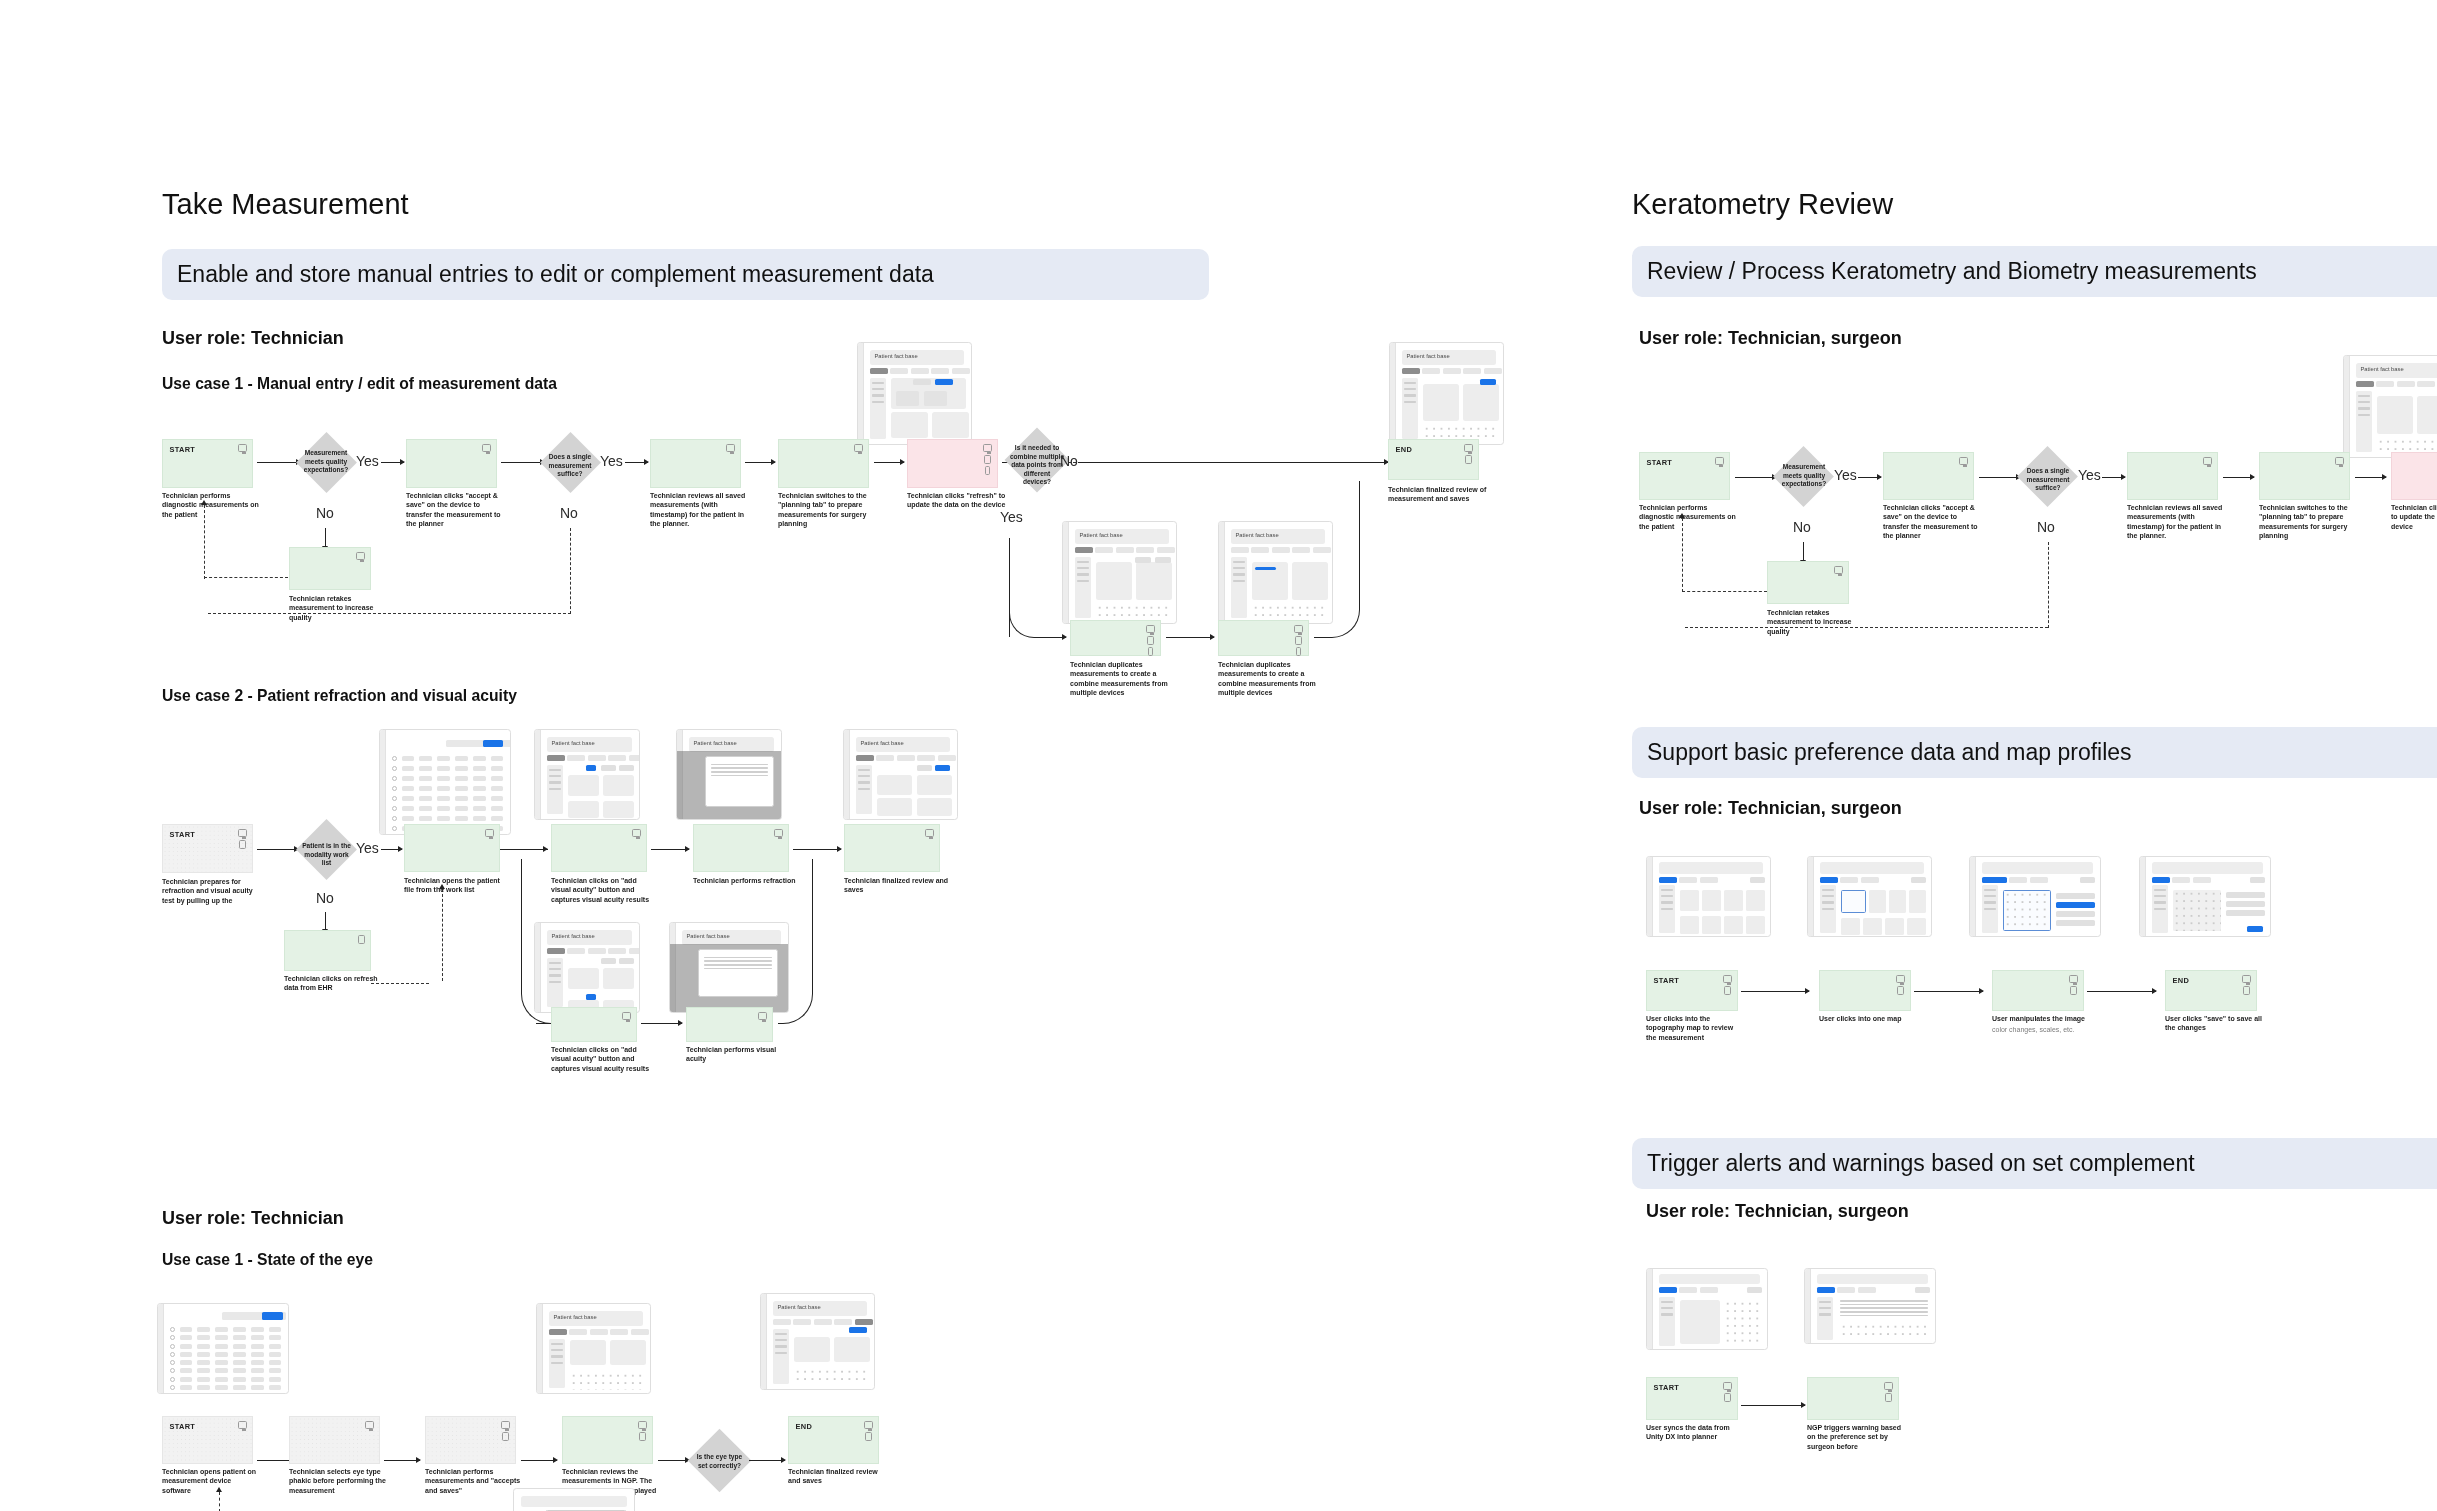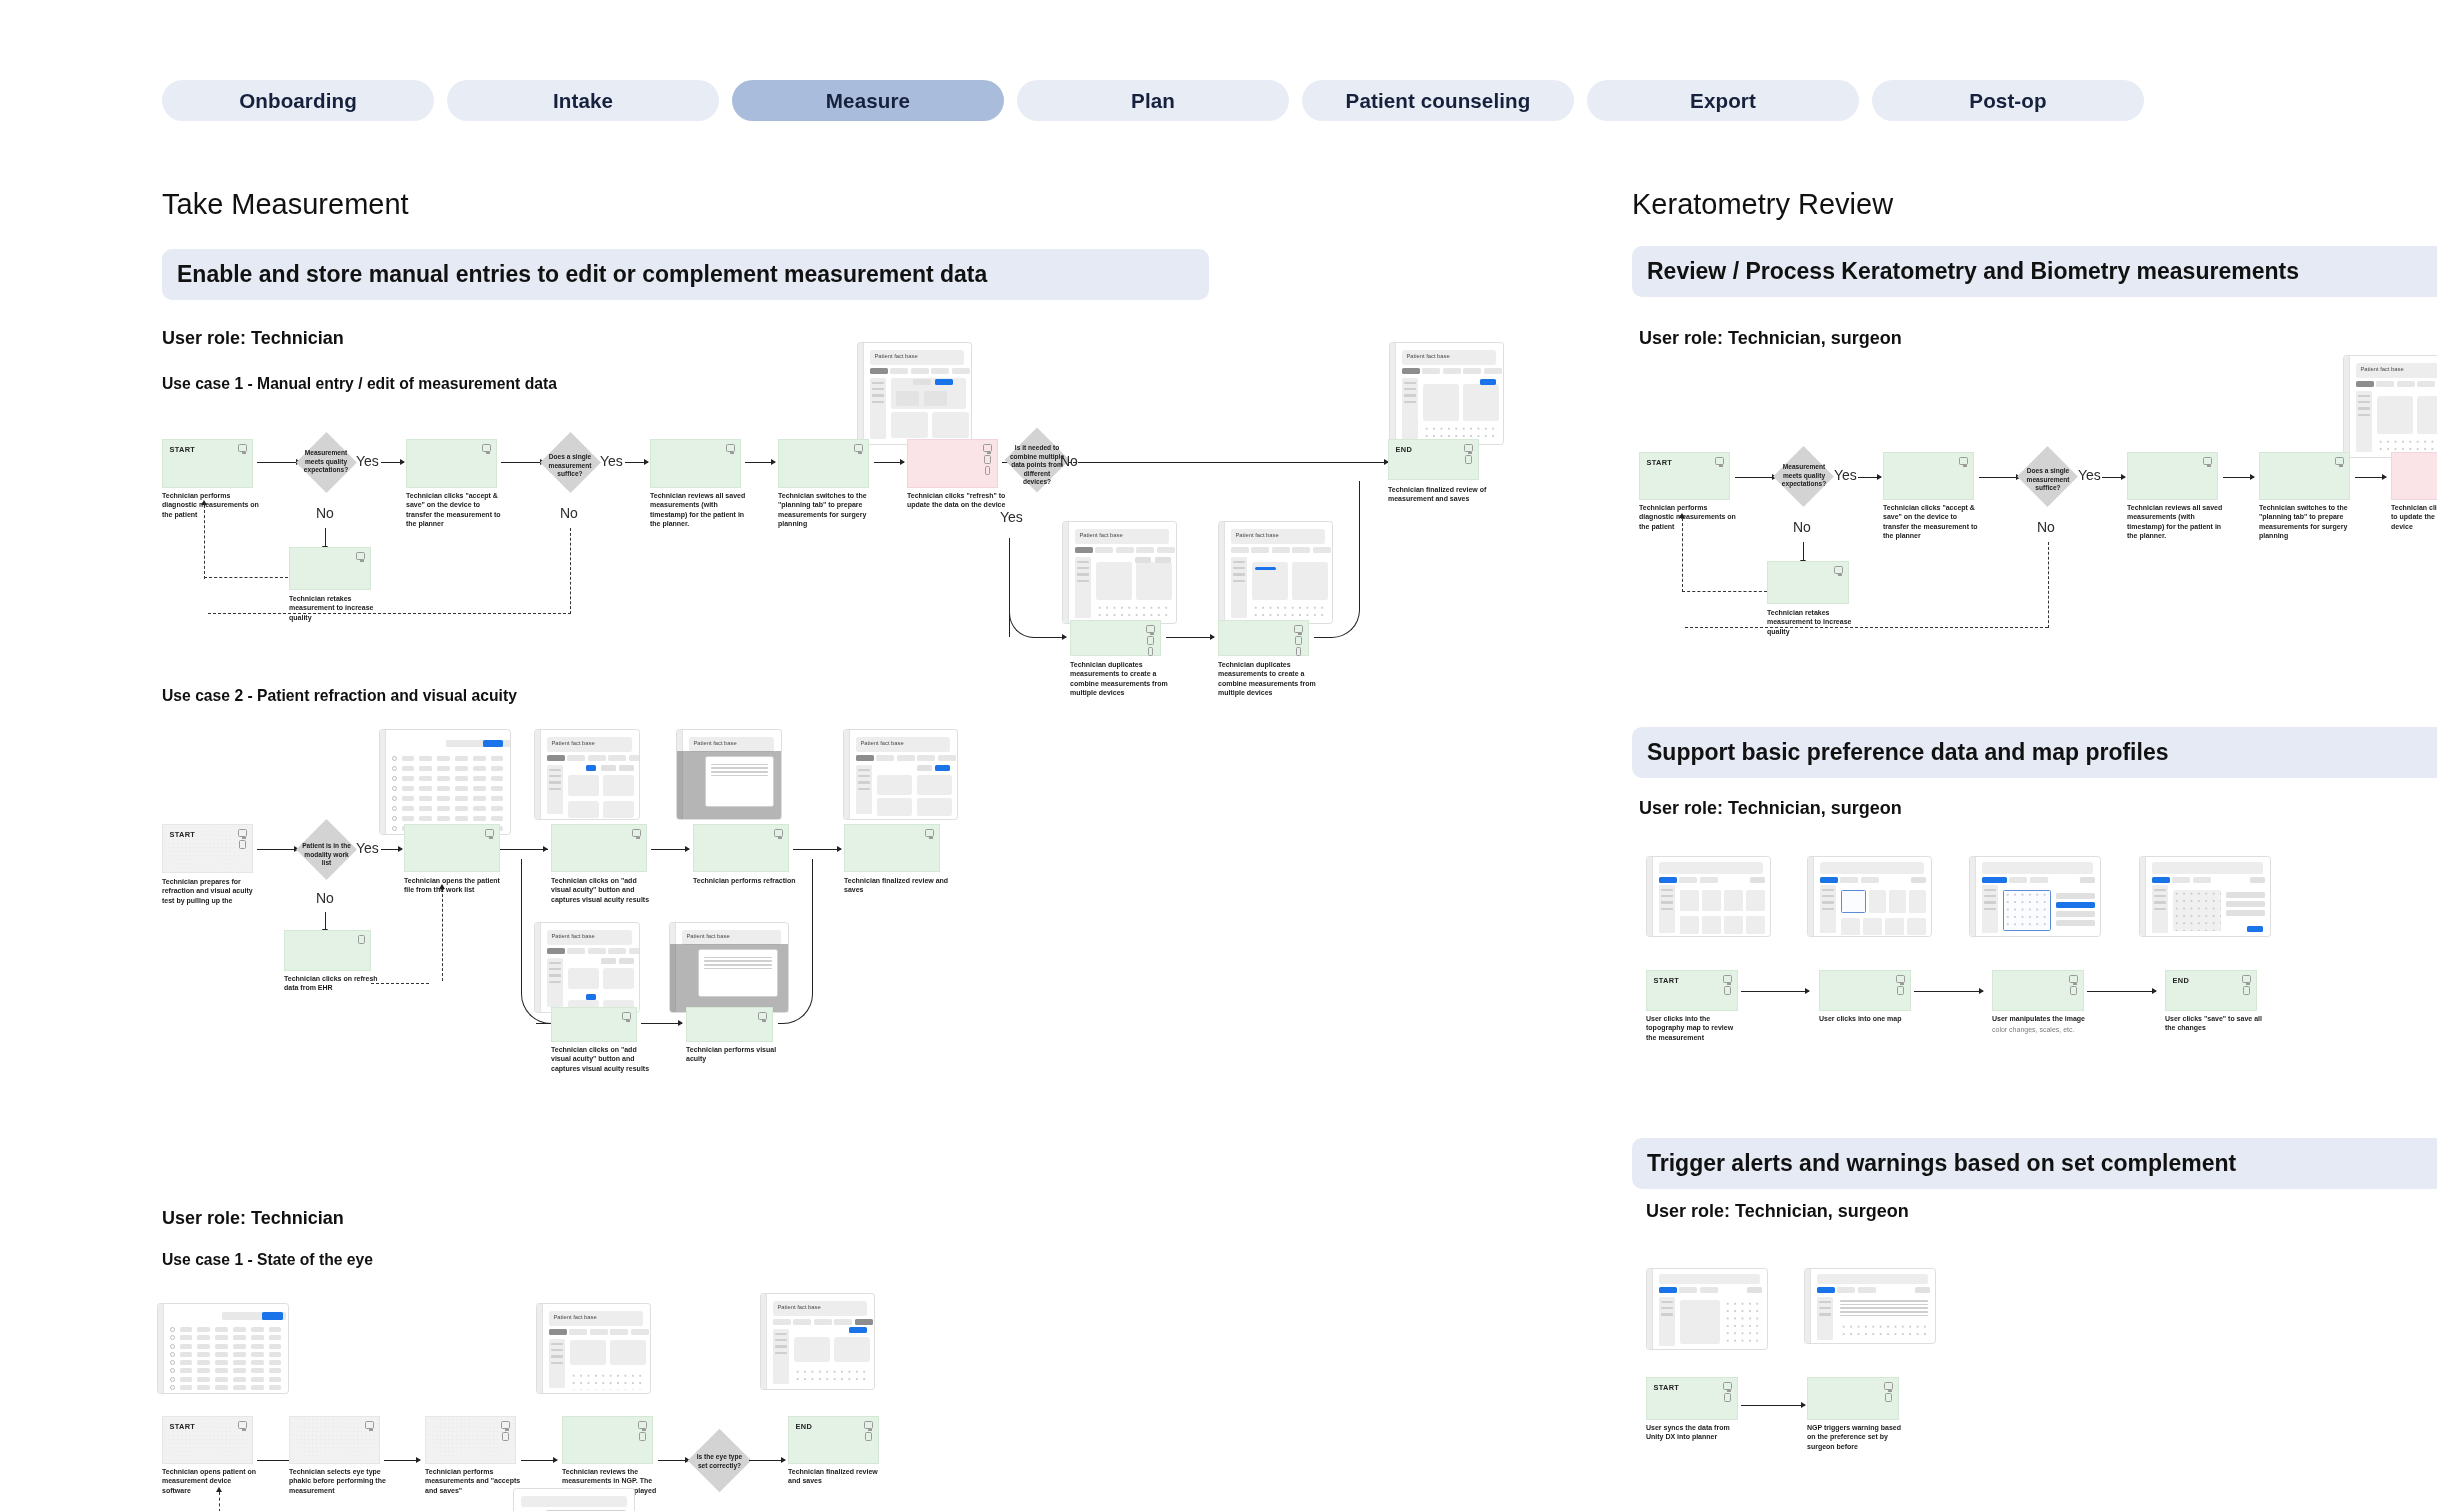--- a/index.html
+++ b/index.html
@@ -27,21 +27,21 @@
 
   
   .col-title {
     position: absolute; font-size: 29px; font-weight: normal; color: #111;
   }
   .section-band {
     position: absolute; height: 51px; border-radius: 10px;
     background: #e5eaf4; display: flex; align-items: center;
     padding-left: 15px;
   }
-  .section-band span { font-size: 23px; font-weight: bold; color: #111; }
+  .section-band span { font-size: 23px; font-weight: normal; color: #111; }
   .user-role {
     position: absolute; font-size: 18px; font-weight: bold; color: #111;
   }
   .use-case {
     position: absolute; font-size: 15.7px; font-weight: bold; color: #111;
   }
 
   
   .flow { position: absolute; }
   .node {
@@ -146,43 +146,20 @@
   .mock .search { position: absolute; height: 7.4px; background: #e8e8e8; border-radius: 1.6px; }
   .mock .dotfill { position: absolute;
       background-image: radial-gradient(#cccccc 0.8px, transparent 0.8px);
       background-size: 7.4px 7.4px; }
 </style>
 </head>
 <body>
 
 <div id="page">
 
-  <div class="phase-bar">
-    <div class="phase-tab">
-        <span>Onboarding</span>
-      </div>
-    <div class="phase-tab">
-        <span>Intake</span>
-      </div>
-    <div class="phase-tab active">
-        <span>Measure</span>
-      </div>
-    <div class="phase-tab">
-        <span>Plan</span>
-      </div>
-    <div class="phase-tab">
-        <span>Patient counseling</span>
-      </div>
-    <div class="phase-tab">
-        <span>Export</span>
-      </div>
-    <div class="phase-tab">
-        <span>Post-op</span>
-      </div>
-  </div>
 
   <div class="col-title" style="left:162px; top:188px;">Take Measurement</div>
 
   <div class="section-band" style="left:162px; top:249px; width:1047px;">
     <span>Enable and store manual entries to edit or complement measurement data</span>
   </div>
   <div class="user-role" style="left:162px; top:328px;">User role: Technician</div>
   <div class="use-case" style="left:162px; top:375px;">Use case 1 - Manual entry / edit of measurement data</div>
 
   <div class="mock" style="left:857px; top:342px; width:115px; height:103px;">

